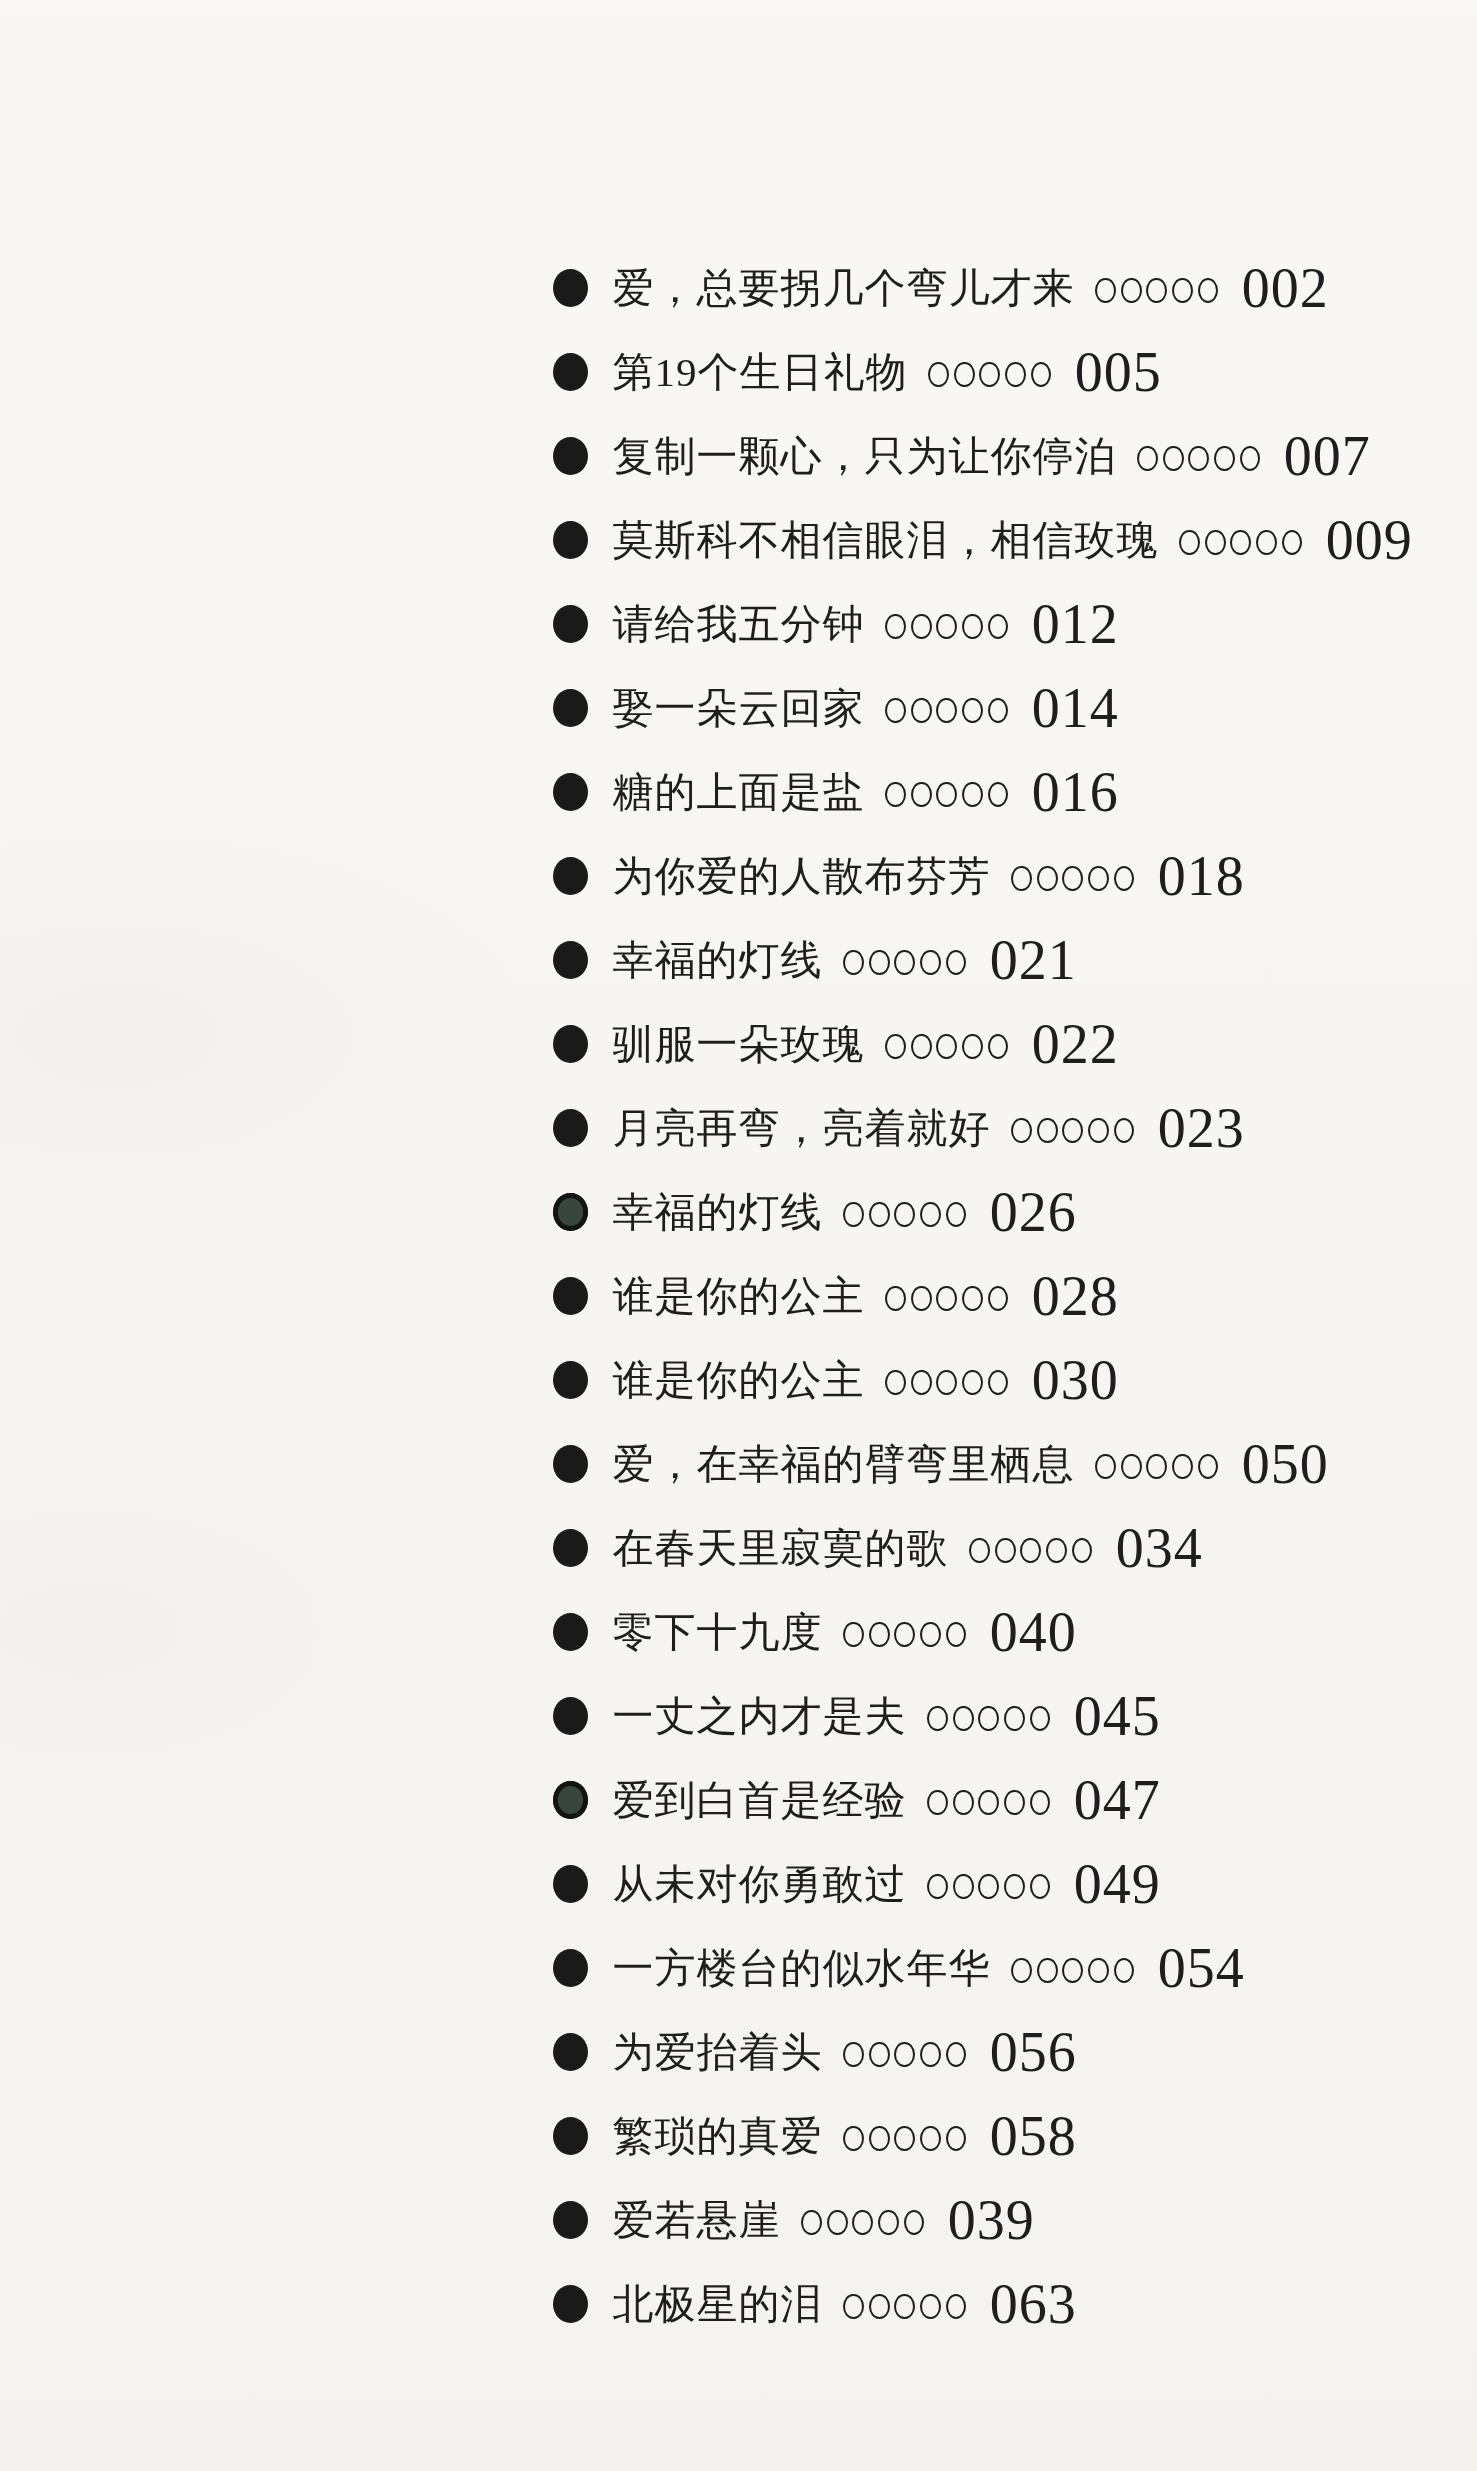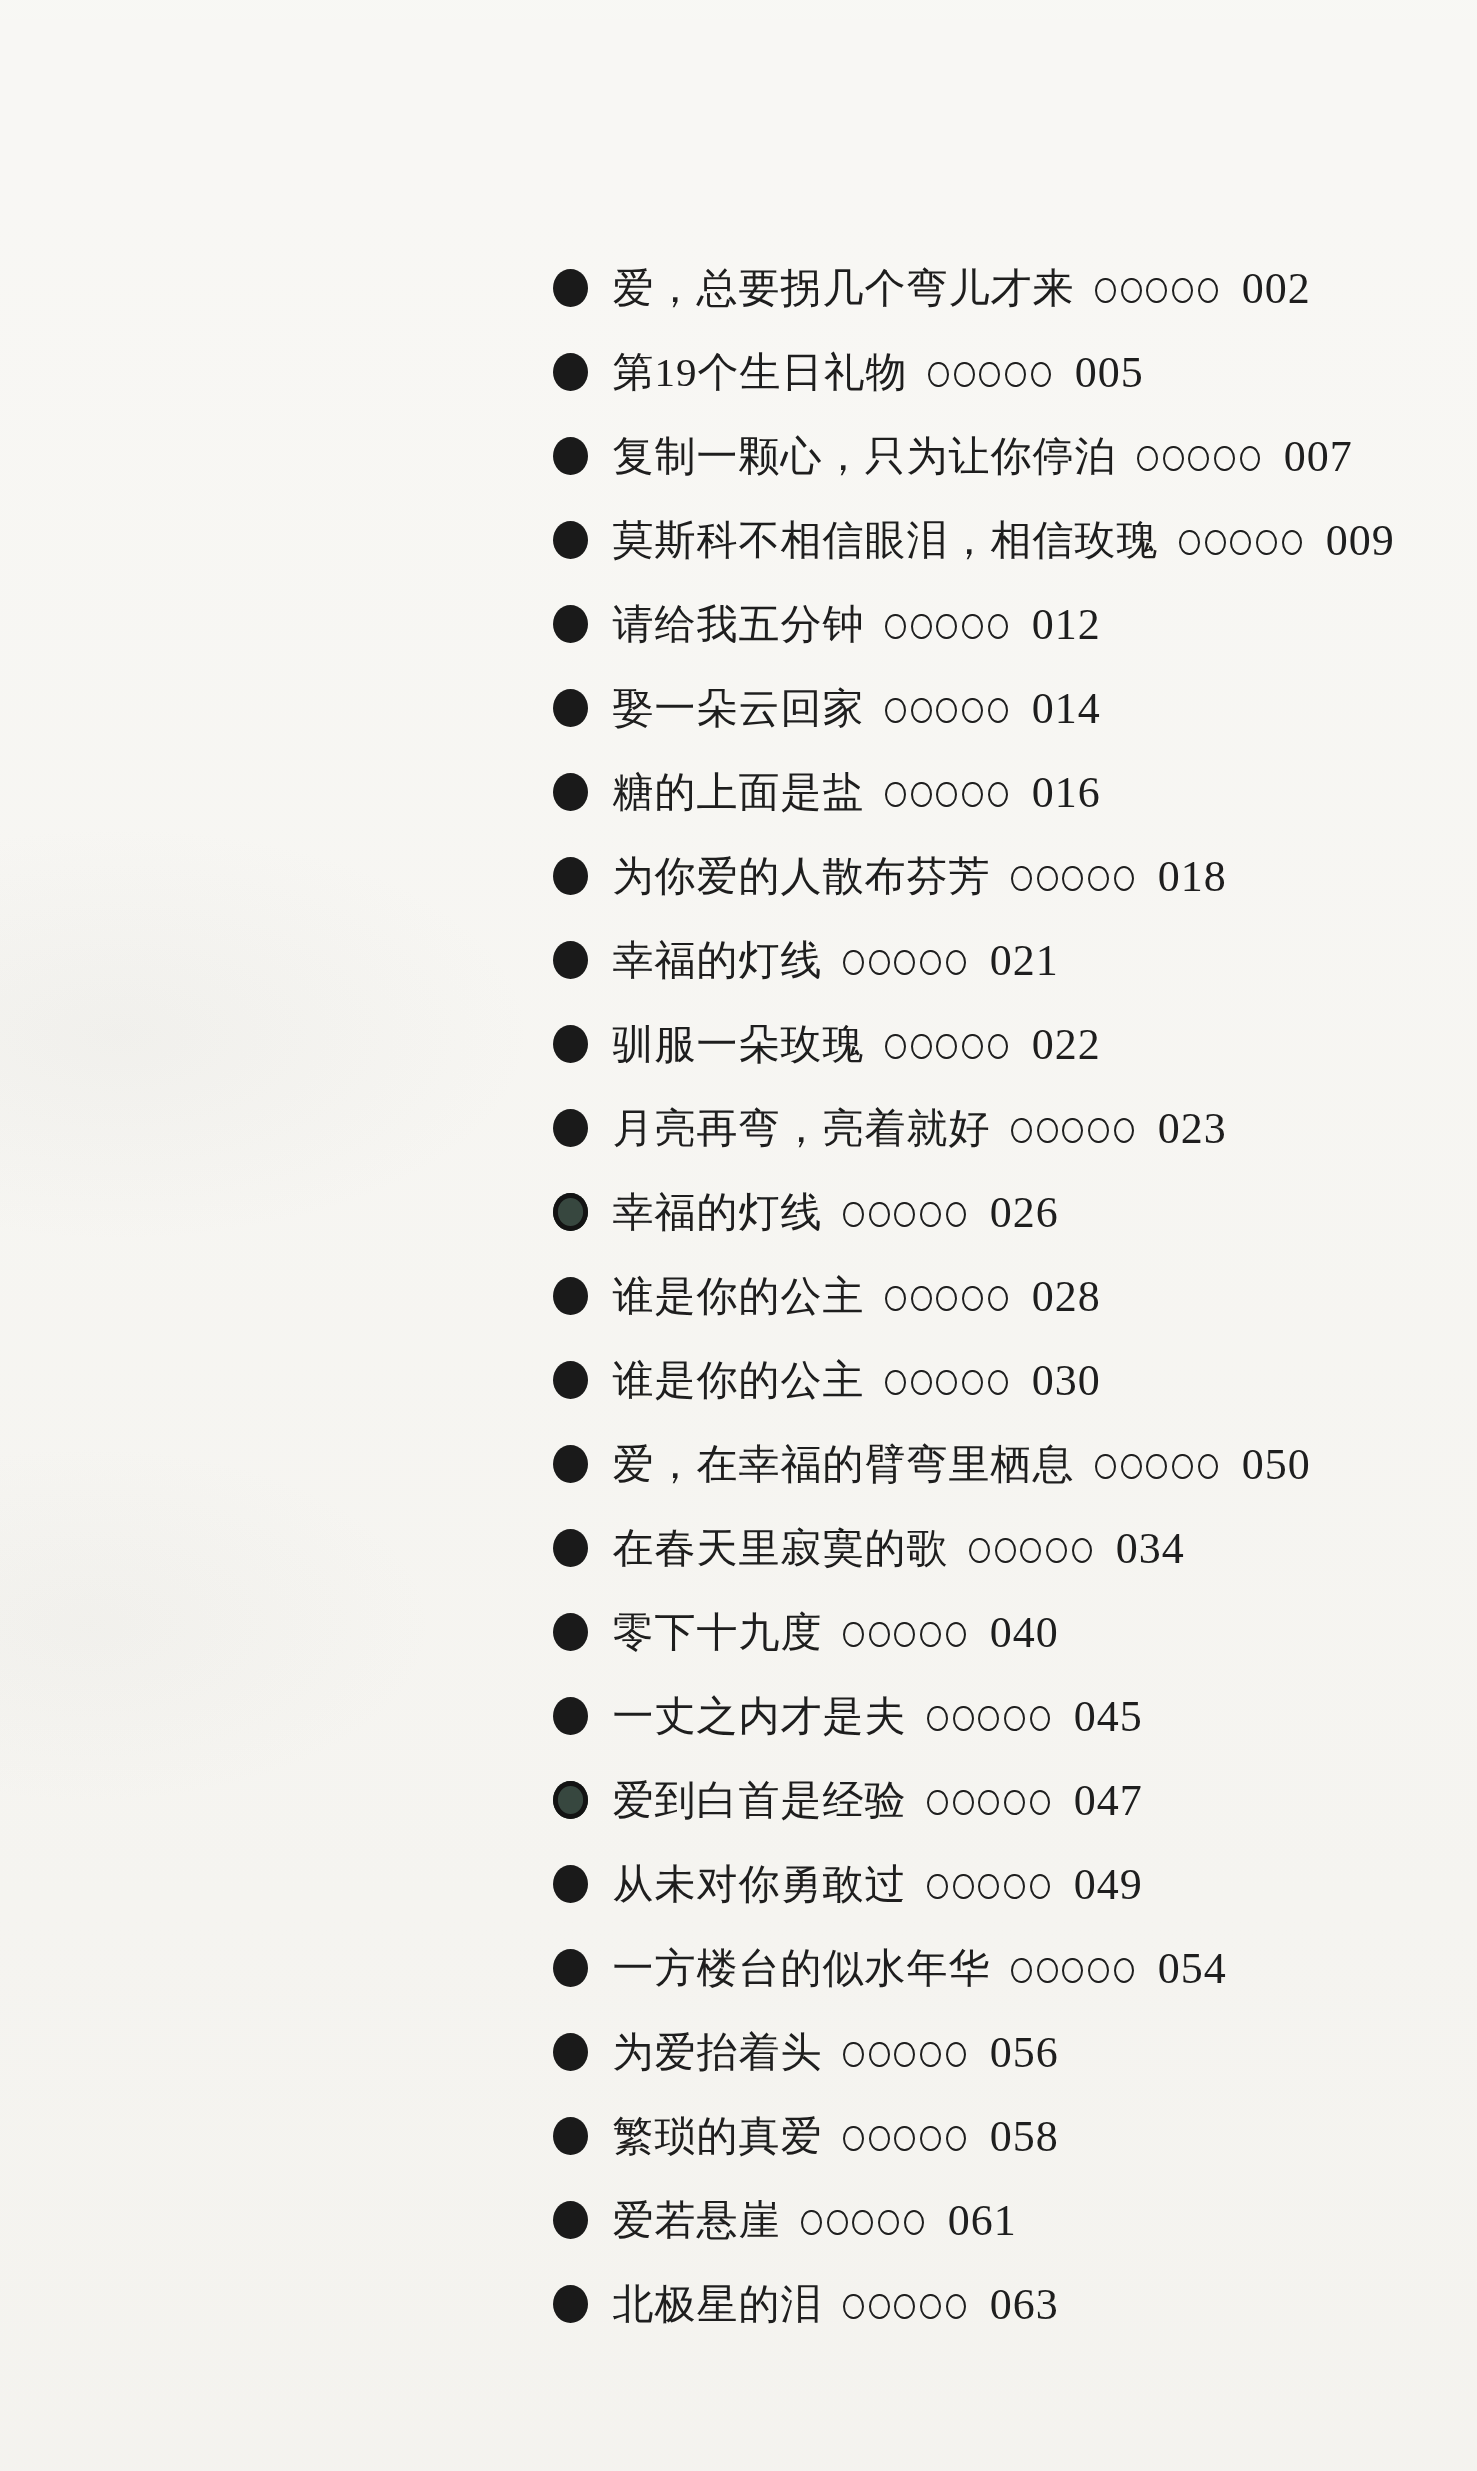--- a/index.html
+++ b/index.html
@@ -61,21 +61,21 @@
   }
   .dot {
     width: 16.7px;
     height: 21.7px;
     border: 2.5px solid var(--ink, #1e1e1e);
     border-radius: 50%;
     margin-right: 4.9px;
   }
   .pagenum {
     margin-left: 18.7px;
-    font-size: 44px;
+    font-size: 56px;
     letter-spacing: 1px;
     color: var(--ink, #1e1e1e);
   }
 </style>
 </head>
 <body>
 
 <div class="paper-texture"></div>
 
 <div id="toc">
@@ -381,21 +381,21 @@
   <div class="row">
     <span class="bullet"></span>
     <span class="title">爱若悬崖</span>
     <span class="dots">
         <span class="dot"></span>
         <span class="dot"></span>
         <span class="dot"></span>
         <span class="dot"></span>
         <span class="dot"></span>
       </span>
-    <span class="pagenum">061</span>
+    <span class="pagenum">039</span>
   </div>
 
   <div class="row">
     <span class="bullet"></span>
     <span class="title">北极星的泪</span>
     <span class="dots">
         <span class="dot"></span>
         <span class="dot"></span>
         <span class="dot"></span>
         <span class="dot"></span>

